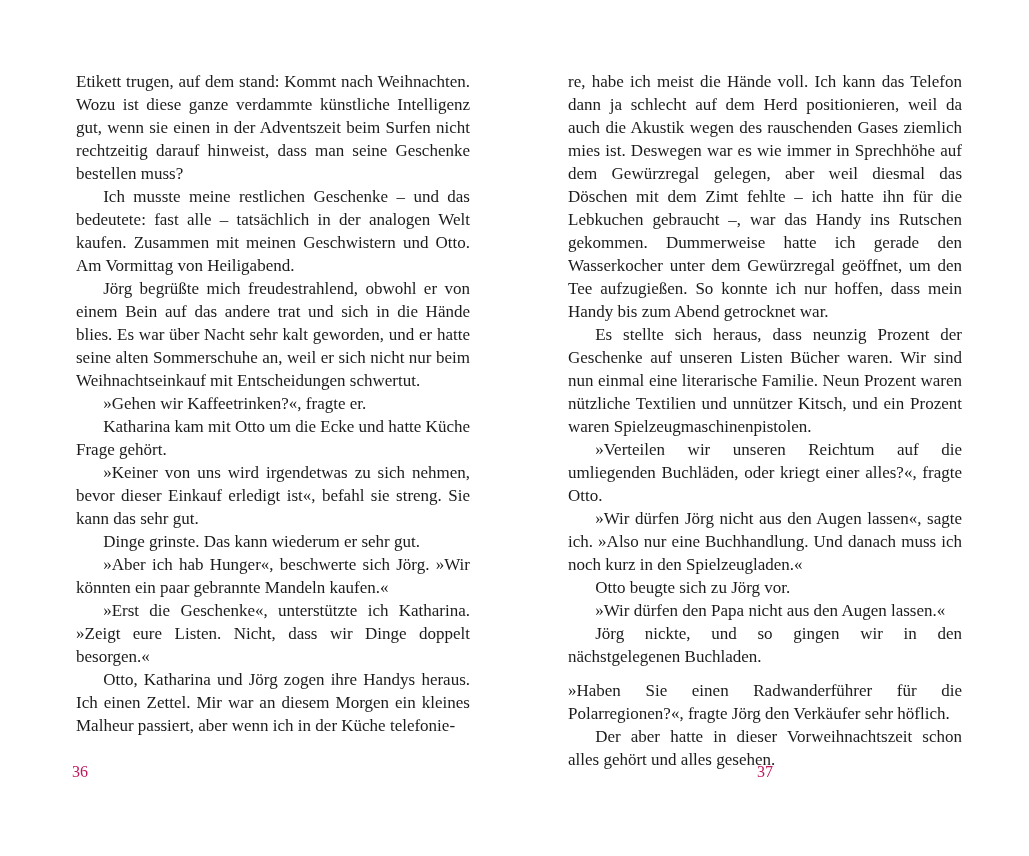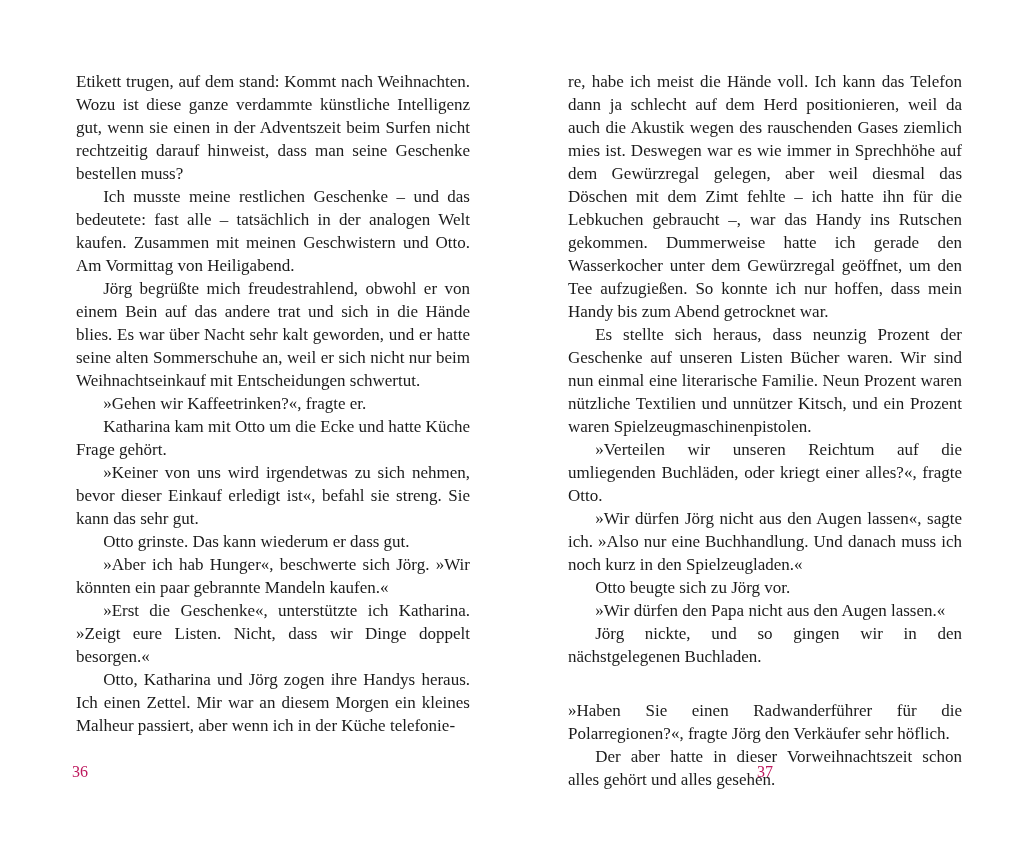--- a/index.html
+++ b/index.html
@@ -19,41 +19,41 @@
     font-size: 17px;
     line-height: 23px;
     text-align: justify;
     hyphens: auto;
     -webkit-hyphens: auto;
   }
   #left-text  { left: 76px; }
   #right-text { left: 568px; }
   .page-text p { text-align: justify; }
   .page-text p.indent { text-indent: 1.6em; }
-  .page-text p.space-before { margin-top: 31px; }
+  .page-text p.space-before { margin-top: 11px; }
   .page-number {
     position: absolute;
     top: 763px;
     font-size: 16px;
     color: #be185d;
   }
   #left-number  { left: 72px; }
   #right-number { left: 568px; width: 394px; text-align: center; }
 </style>
 </head>
 <body>
 
 <div id="left-text" class="page-text">
     <p>Etikett trugen, auf dem stand: Kommt nach Weihnachten. Wozu ist diese ganze verdammte künstliche Intelligenz gut, wenn sie einen in der Adventszeit beim Surfen nicht rechtzeitig darauf hinweist, dass man seine Geschenke bestellen muss?</p>
     <p class="indent">Ich musste meine restlichen Geschenke – und das bedeutete: fast alle – tatsächlich in der analogen Welt kaufen. Zusammen mit meinen Geschwistern und Otto. Am Vormittag von Heiligabend.</p>
     <p class="indent">Jörg begrüßte mich freudestrahlend, obwohl er von einem Bein auf das andere trat und sich in die Hände blies. Es war über Nacht sehr kalt geworden, und er hatte seine alten Sommerschuhe an, weil er sich nicht nur beim Weihnachtseinkauf mit Entscheidungen schwertut.</p>
     <p class="indent">»Gehen wir Kaffeetrinken?«, fragte er.</p>
     <p class="indent">Katharina kam mit Otto um die Ecke und hatte Küche Frage gehört.</p>
     <p class="indent">»Keiner von uns wird irgendetwas zu sich nehmen, bevor dieser Einkauf erledigt ist«, befahl sie streng. Sie kann das sehr gut.</p>
-    <p class="indent">Otto grinste. Das kann wiederum er dass gut.</p>
+    <p class="indent">Dinge grinste. Das kann wiederum er sehr gut.</p>
     <p class="indent">»Aber ich hab Hunger«, beschwerte sich Jörg. »Wir könnten ein paar gebrannte Mandeln kaufen.«</p>
     <p class="indent">»Erst die Geschenke«, unterstützte ich Katharina. »Zeigt eure Listen. Nicht, dass wir Dinge doppelt besorgen.«</p>
     <p class="indent">Otto, Katharina und Jörg zogen ihre Handys heraus. Ich einen Zettel. Mir war an diesem Morgen ein kleines Malheur passiert, aber wenn ich in der Küche telefonie-</p>
   </div>
 <div id="right-text" class="page-text">
     <p>re, habe ich meist die Hände voll. Ich kann das Telefon dann ja schlecht auf dem Herd positionieren, weil da auch die Akustik wegen des rauschenden Gases ziemlich mies ist. Deswegen war es wie immer in Sprechhöhe auf dem Gewürzregal gelegen, aber weil diesmal das Döschen mit dem Zimt fehlte – ich hatte ihn für die Lebkuchen gebraucht –, war das Handy ins Rutschen gekommen. Dummerweise hatte ich gerade den Wasserkocher unter dem Gewürzregal geöffnet, um den Tee aufzugießen. So konnte ich nur hoffen, dass mein Handy bis zum Abend getrocknet war.</p>
     <p class="indent">Es stellte sich heraus, dass neunzig Prozent der Geschenke auf unseren Listen Bücher waren. Wir sind nun einmal eine literarische Familie. Neun Prozent waren nützliche Textilien und unnützer Kitsch, und ein Prozent waren Spielzeugmaschinenpistolen.</p>
     <p class="indent">»Verteilen wir unseren Reichtum auf die umliegenden Buchläden, oder kriegt einer alles?«, fragte Otto.</p>
     <p class="indent">»Wir dürfen Jörg nicht aus den Augen lassen«, sagte ich. »Also nur eine Buchhandlung. Und danach muss ich noch kurz in den Spielzeugladen.«</p>
     <p class="indent">Otto beugte sich zu Jörg vor.</p>

